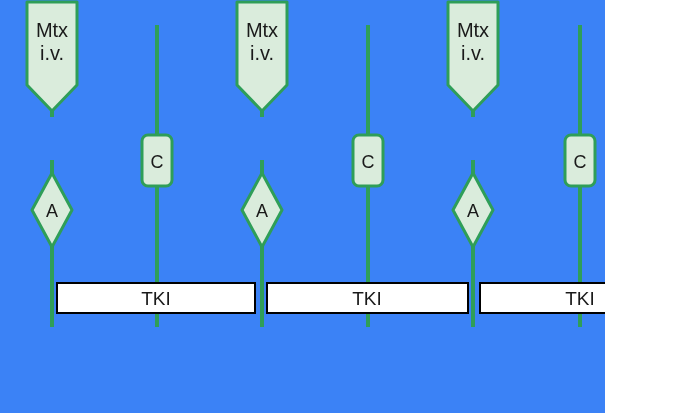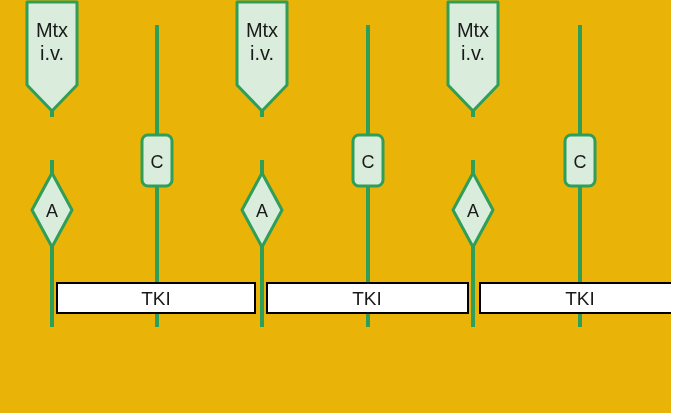--- a/index.html
+++ b/index.html
@@ -2,23 +2,23 @@
 <html><head>
 <meta charset="utf-8">
 <style>
   html, body {
     margin: 0;
     padding: 0;
     background: #ffffff;
   }
   .canvas {
     position: relative;
-    width: 671px;
+    width: 605px;
     height: 413px;
-    background: #eab308;
+    background: #3b82f6;
     overflow: hidden;
   }
   svg {
     display: block;
   }
   .marker-text {
     font-family: "Liberation Sans", sans-serif;
     font-size: 20px;
     text-anchor: middle;
   }

